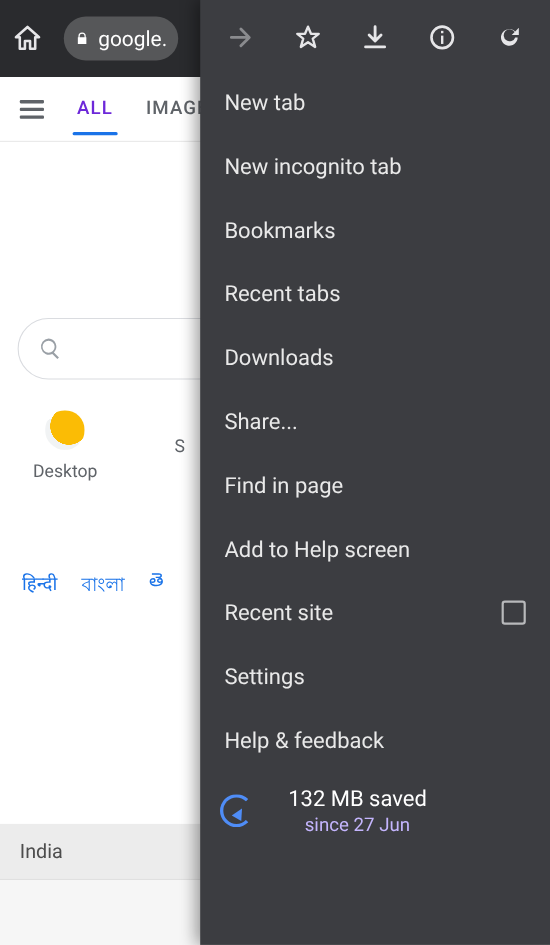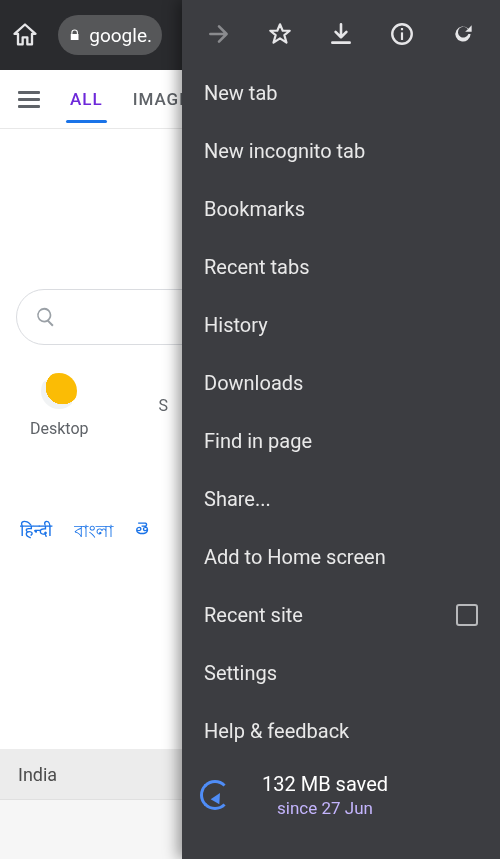--- a/index.html
+++ b/index.html
@@ -272,33 +272,30 @@
       <div class="menu-item">
         <span>New incognito tab</span>
       </div>
       <div class="menu-item">
         <span>Bookmarks</span>
       </div>
       <div class="menu-item">
         <span>Recent tabs</span>
       </div>
       <div class="menu-item">
-        <span>History</span>
-      </div>
-      <div class="menu-item">
         <span>Downloads</span>
       </div>
       <div class="menu-item">
+        <span>Share...</span>
+      </div>
+      <div class="menu-item">
         <span>Find in page</span>
       </div>
       <div class="menu-item">
-        <span>Share...</span>
-      </div>
-      <div class="menu-item">
-        <span>Add to Home screen</span>
+        <span>Add to Help screen</span>
       </div>
       <div class="menu-item">
         <span>Recent site</span>
         <span class="chk"></span>
       </div>
       <div class="menu-item">
         <span>Settings</span>
       </div>
       <div class="menu-item">
         <span>Help &amp; feedback</span>

